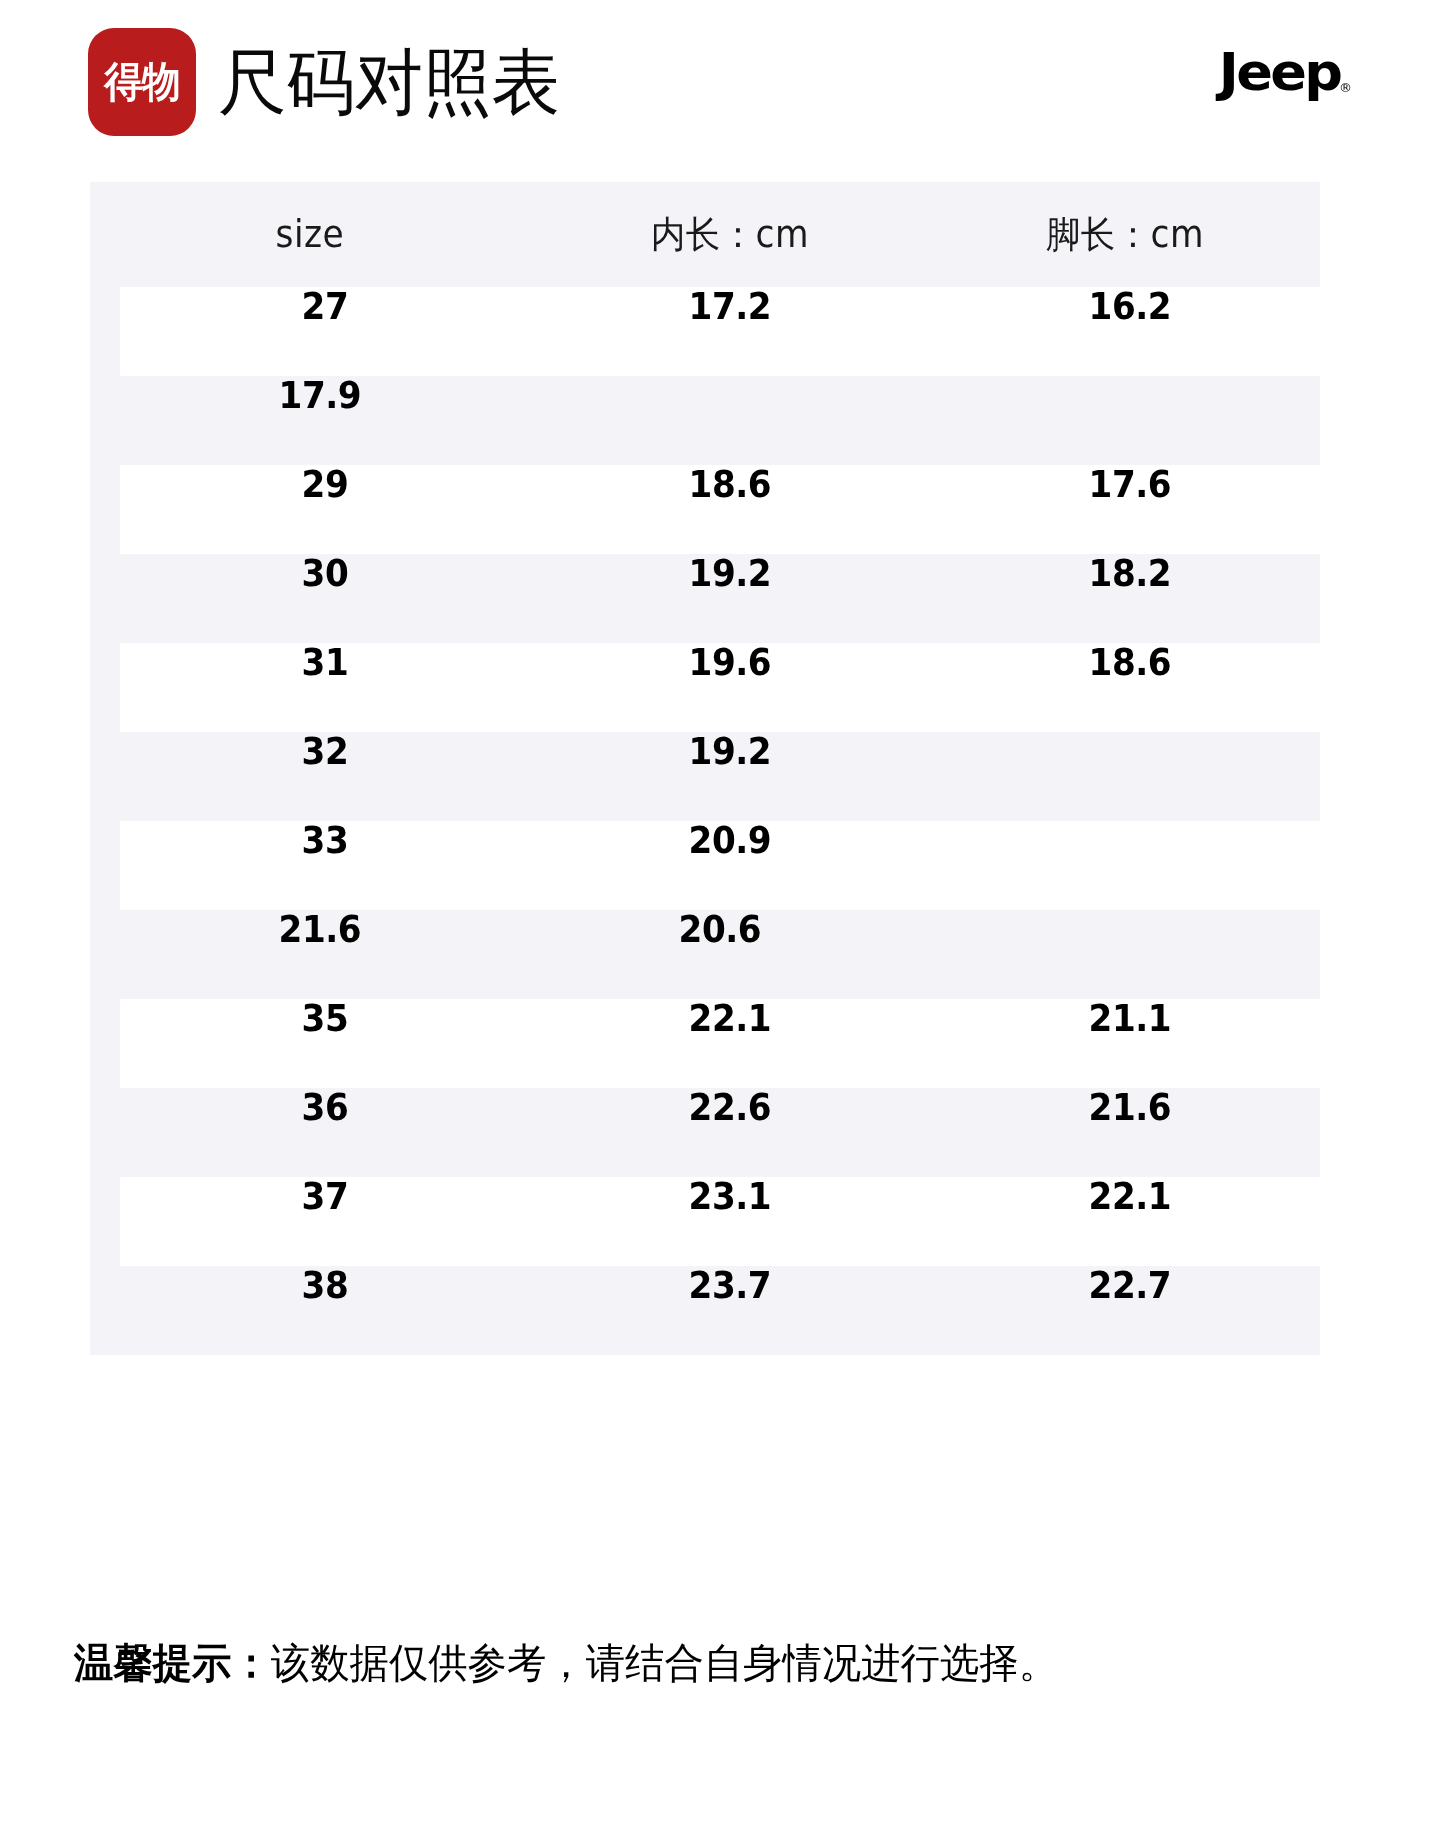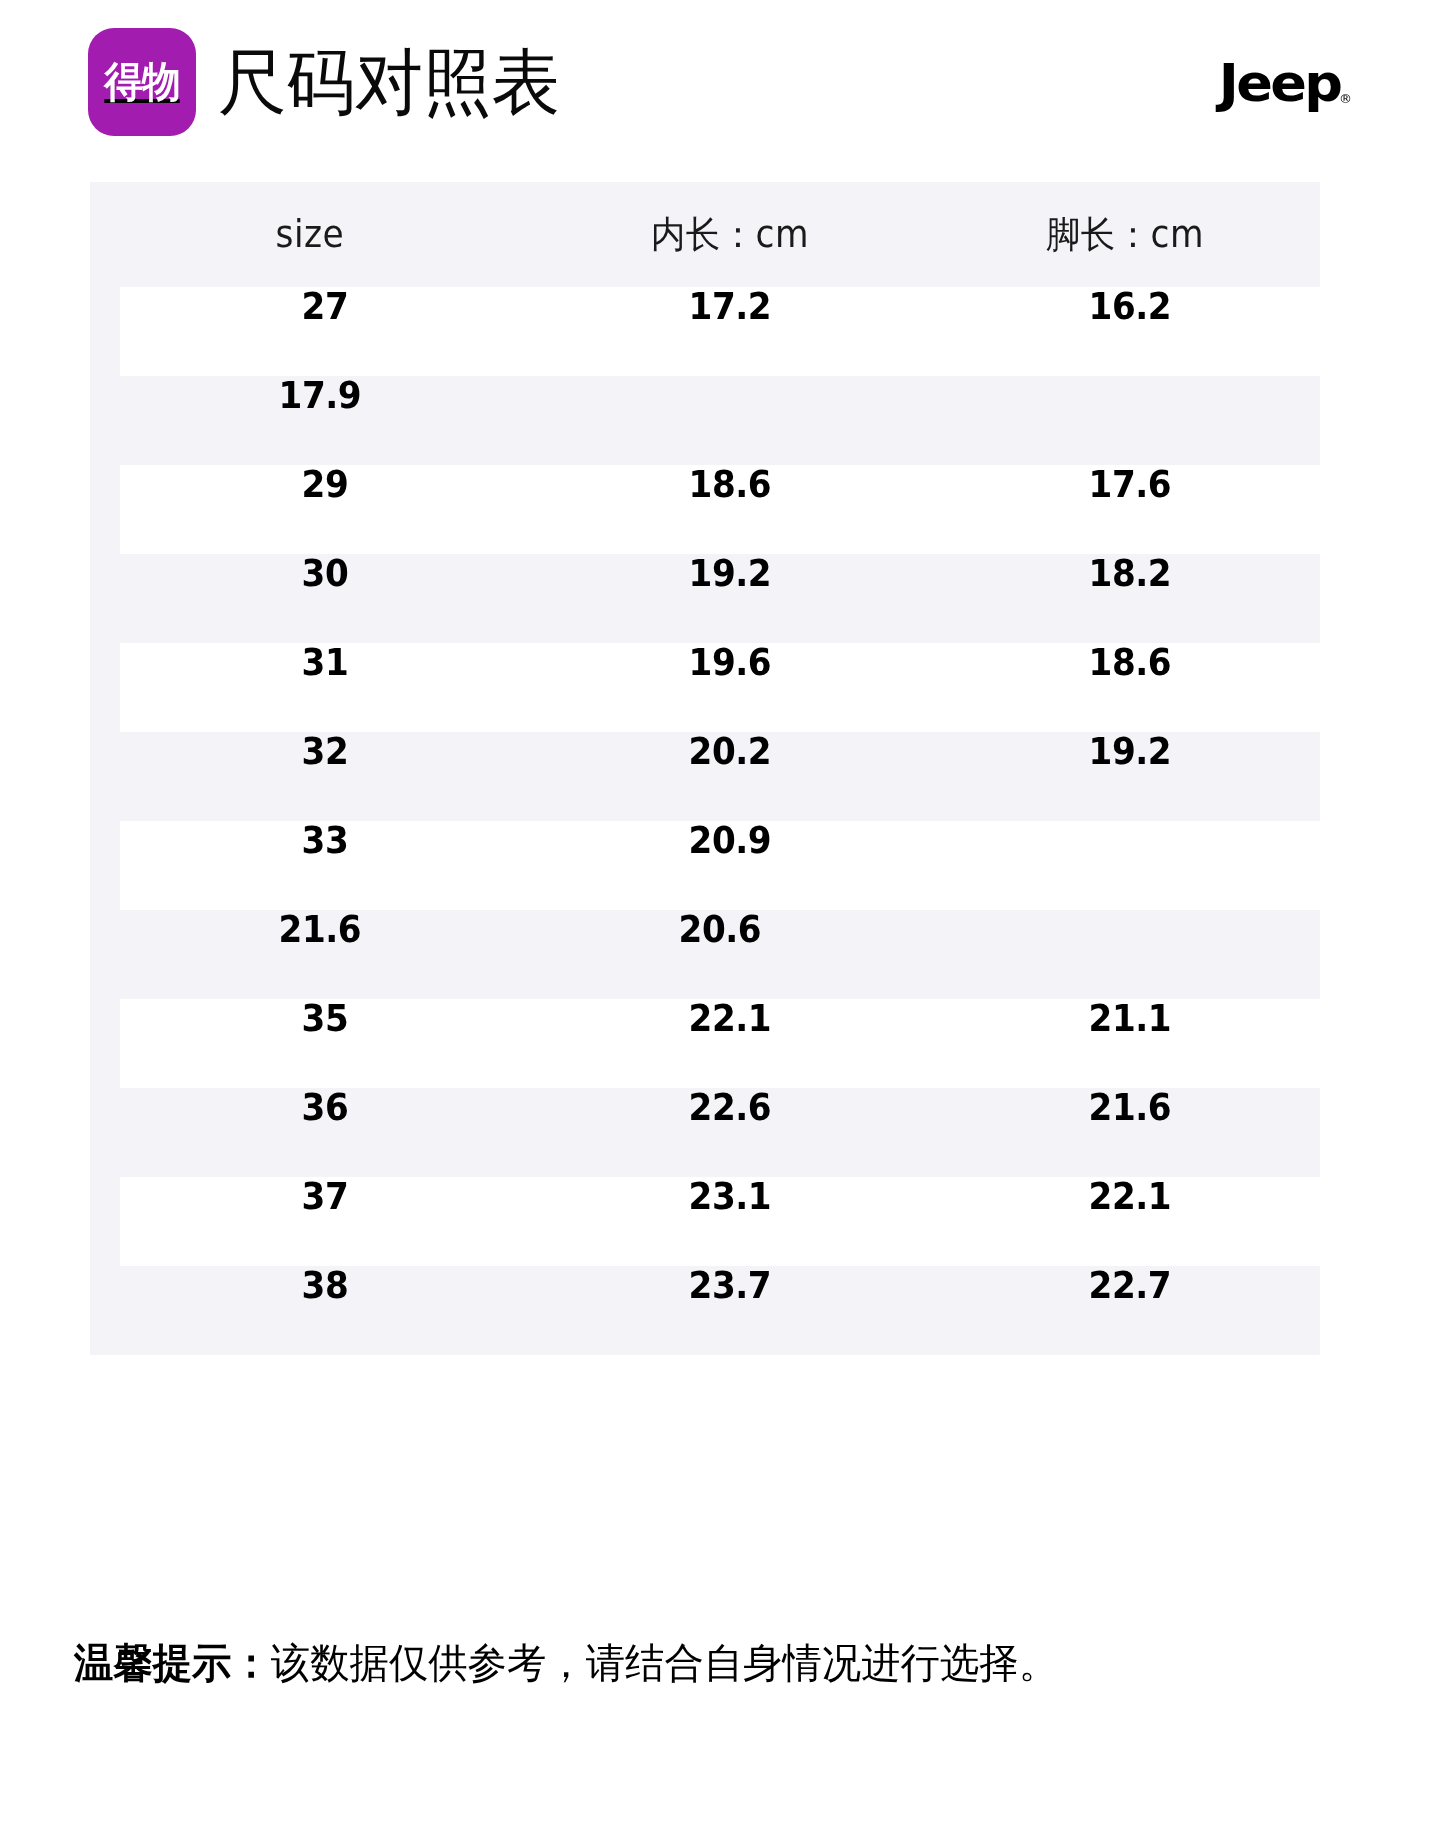--- a/index.html
+++ b/index.html
@@ -30,26 +30,25 @@
     position: absolute;
     left: 88px;
     top: 28px;
     display: flex;
     align-items: center;
   }
   .dewu-logo {
     width: 108px;
     height: 108px;
     border-radius: 26px;
-    background: #a21caf;
+    background: #b91c1c;
     display: flex;
     align-items: center;
     justify-content: center;
     flex: 0 0 auto;
-    text-decoration: underline;
   }
   .dewu-logo-text {
     color: #ffffff;
     font-family: "DejaVu Sans", "Liberation Sans", sans-serif;
     font-size: 42px;
     font-weight: 700;
     letter-spacing: -1px;
     line-height: 1;
     transform: scaleX(0.92);
   }
@@ -60,21 +59,21 @@
     font-weight: 400;
     color: #0a0a0a;
     line-height: 1;
     white-space: nowrap;
     transform: scaleX(0.95);
     transform-origin: left center;
   }
   .jeep-logo {
     position: absolute;
     right: 88px;
-    top: 57px;
+    top: 46px;
     display: flex;
     align-items: flex-end;
   }
   .jeep-word {
     font-family: "DejaVu Sans", "Liberation Sans", sans-serif;
     font-size: 52px;
     font-weight: 700;
     color: #000000;
     letter-spacing: -2.5px;
     line-height: 1;
@@ -277,23 +276,20 @@
         <span class="cell-text">18.6</span>
       </div>
     </div>
   </div>
 
   <div class="row data">
     <div class="inner">
       <div class="cell c-size">
         <span class="cell-text">32</span>
       </div>
-      <div class="cell c-inner">
-        <span class="cell-text">20.2</span>
-      </div>
       <div class="cell c-foot">
         <span class="cell-text">19.2</span>
       </div>
     </div>
   </div>
 
   <div class="row data white">
     <div class="inner">
       <div class="cell c-size">
         <span class="cell-text">33</span>

